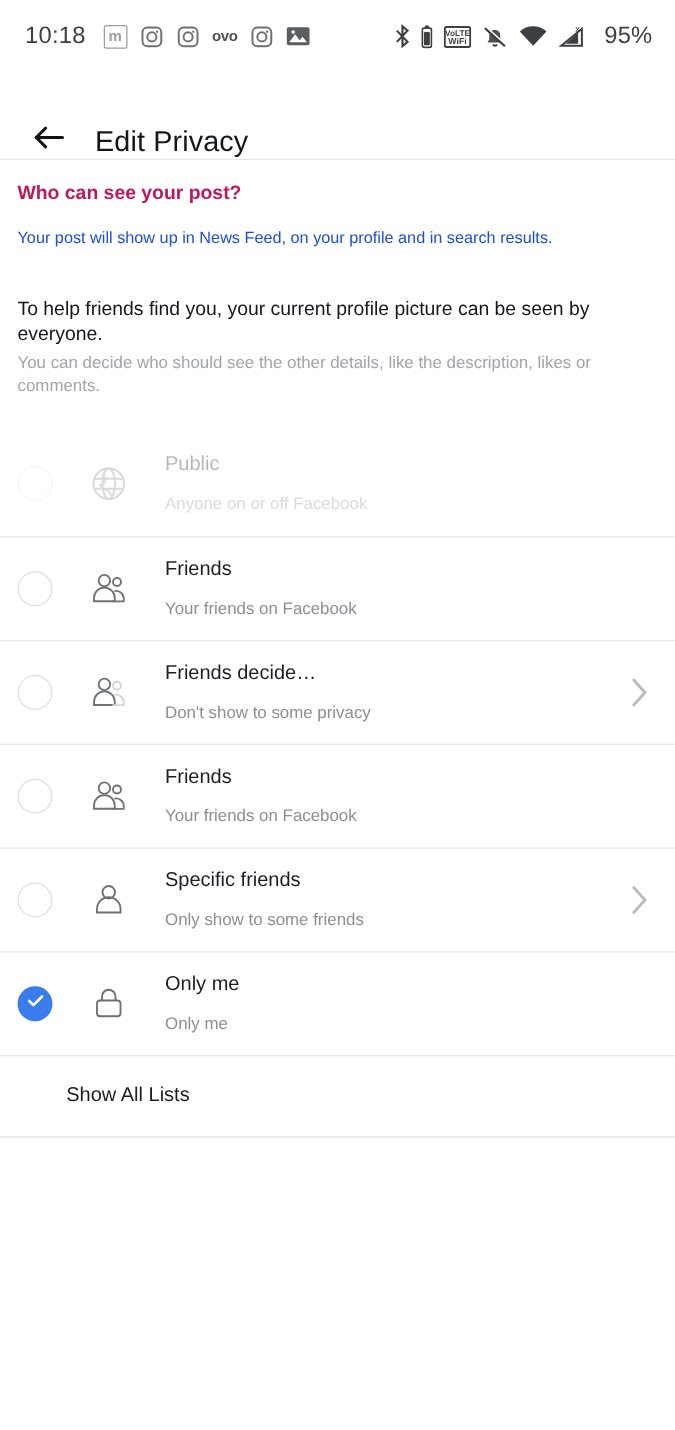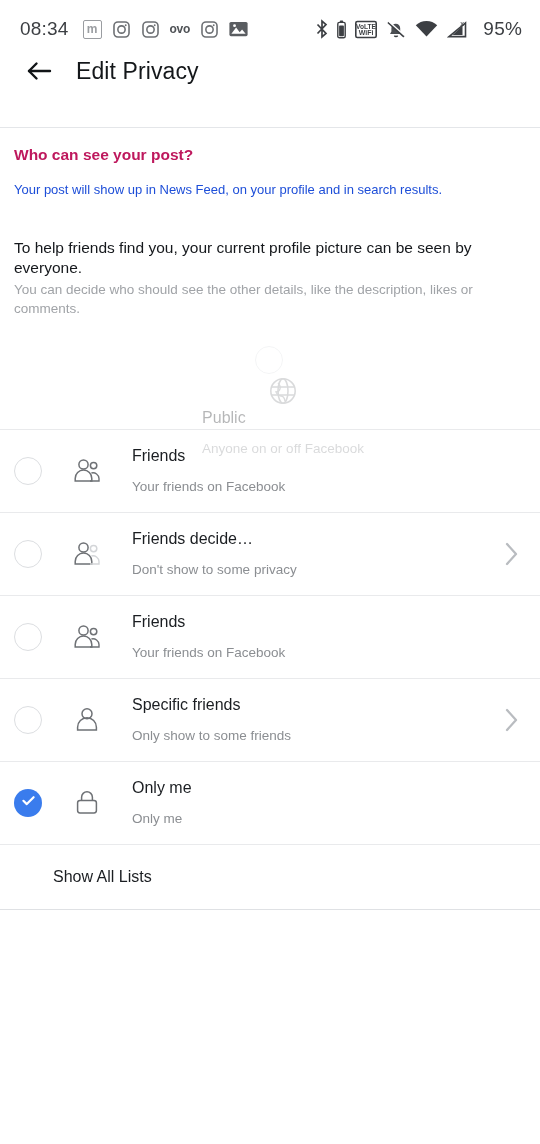--- a/index.html
+++ b/index.html
@@ -55,21 +55,21 @@
   .icon-ovo {
     font-size: 12px; font-weight: 800; color: #4f5256;
     letter-spacing: -0.3px;
   }
   .sb-sv { display: block; }
 
   
   .appbar {
     height: 70px;
     display: flex;
-    align-items: flex-start;
+    align-items: flex-end;
     padding-left: 24px;
     border-bottom: 1px solid #e4e6e9;
   }
   .back-btn {
     width: 30px; height: 30px;
     display: flex; align-items: center; justify-content: center;
     cursor: pointer;
   }
   .appbar-title {
     font-size: 23px;
@@ -124,21 +124,21 @@
   .list { margin-top: 28px; }
   .row {
     position: relative;
     display: flex;
     align-items: center;
     height: 83px;
     padding: 0 16px 0 14px;
     border-top: 1px solid #e9eaec;
     cursor: pointer;
   }
-  .row:first-child { border-top: none; flex-direction: column; }
+  .row:first-child { border-top: none; }
   .row.dim { opacity: 0.32; }
 
   .radio {
     width: 28px; height: 28px;
     border-radius: 50%;
     border: 1.7px solid #dcdee1;
     flex: 0 0 auto;
   }
   .radio.checked {
     border: none;
@@ -186,21 +186,21 @@
     color: #1b1e22;
   }
   .filler { background: #ffffff; flex: 1; }
 </style>
 </head>
 <body>
 
 <div class="screen">
 
   <div class="statusbar">
-    <div class="sb-clock">08:34</div>
+    <div class="sb-clock">10:18</div>
 
     <div class="sb-left-icons">
       <span class="icon-m">m</span>
 
       <span class="icon-ig">
         <svg width="19" height="19" viewBox="0 0 24 24" fill="none" stroke="#6d7074" stroke-width="2">
           <rect x="2.5" y="2.5" width="19" height="19" rx="5"></rect>
           <circle cx="12" cy="12" r="4.6"></circle>
           <circle cx="17.3" cy="6.7" r="1.2" fill="#6d7074" stroke="none"></circle>
         </svg>

